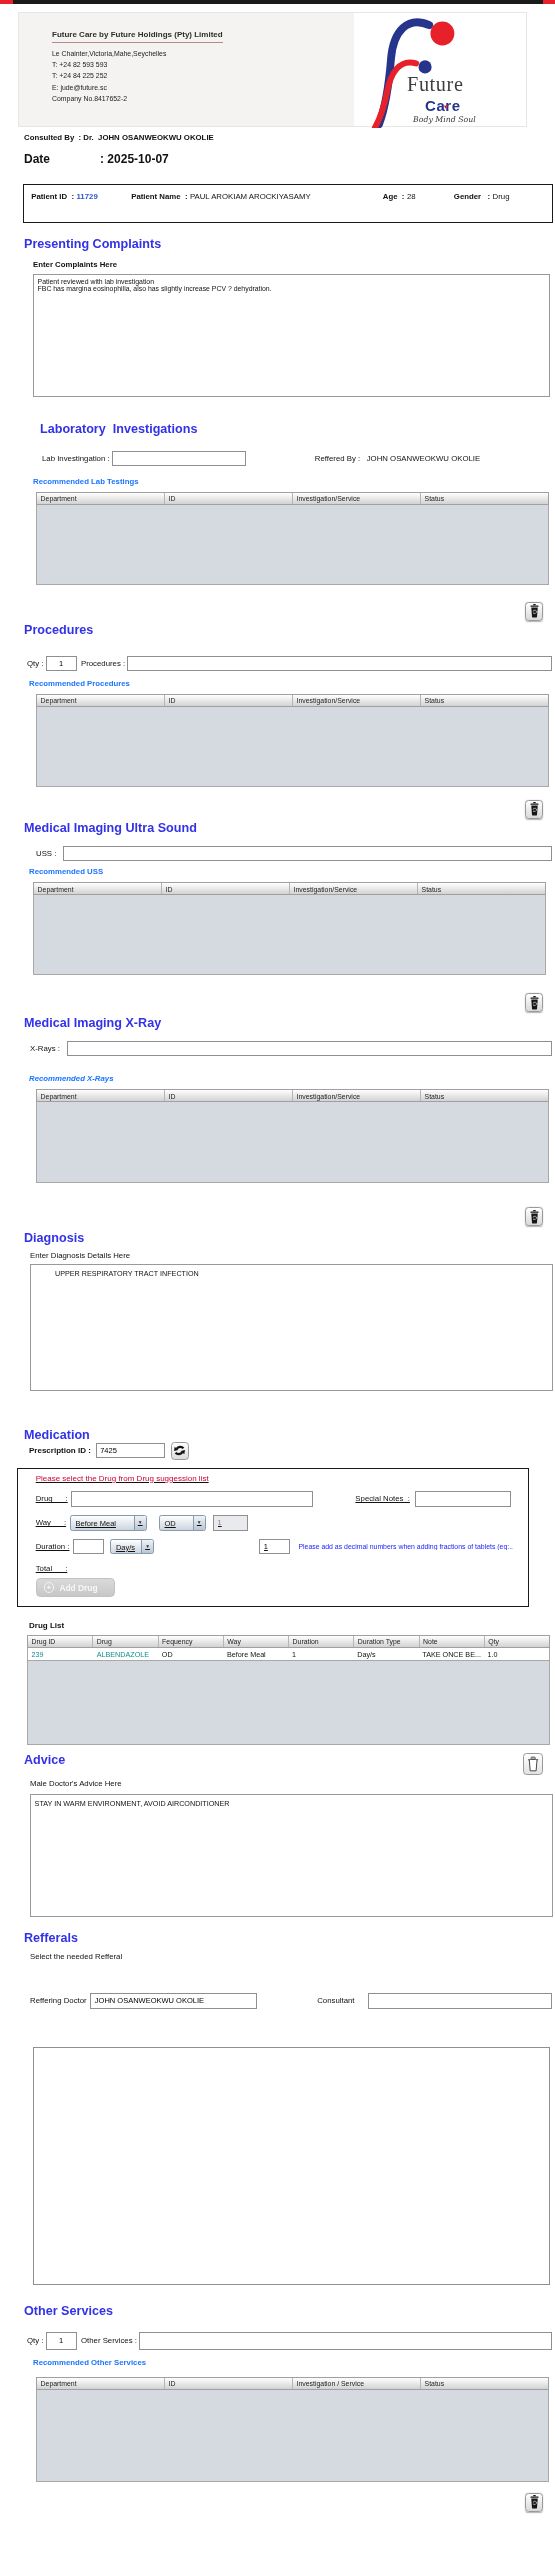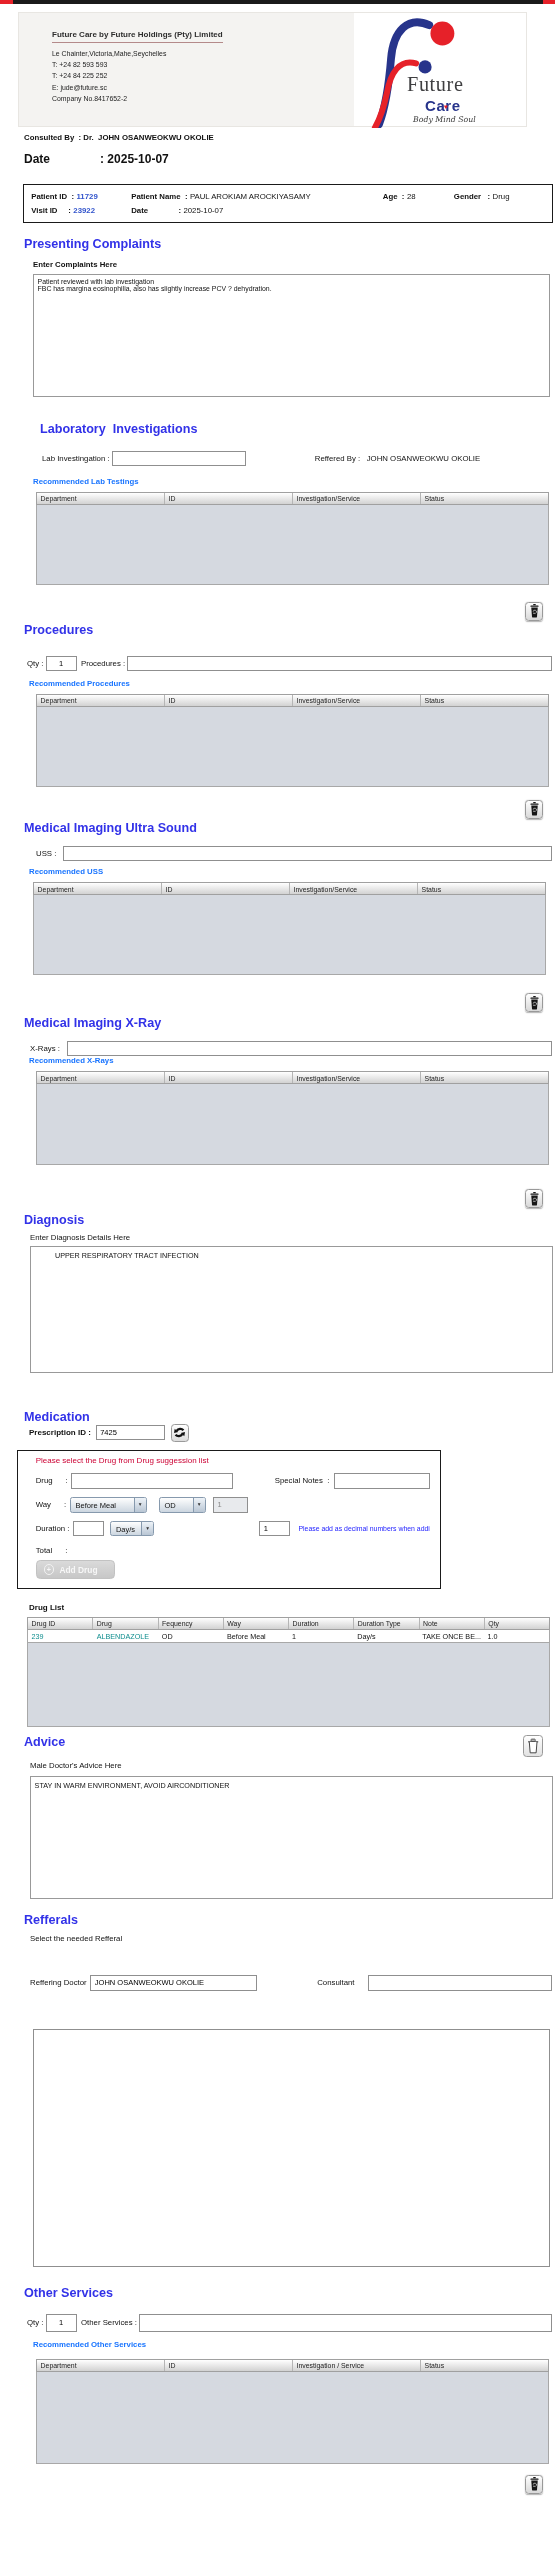--- a/index.html
+++ b/index.html
@@ -65,21 +65,21 @@
   
   .right-align{display:flex; justify-content:flex-end; padding-right:13px;}
   .icon-btn{width:18px; height:19px; border:0.6px solid #999; border-radius:3.6px;
     background:linear-gradient(#ffffff,#d8d8d8); display:flex; align-items:center;
     justify-content:center; box-shadow:0 0.6px 1.2px rgba(0,0,0,.3); cursor:pointer;}
   
   .presc-row{display:flex; align-items:center; margin-left:29px; font-size:8px; font-weight:bold;}
   .presc-row input{width:69px; margin-left:4.8px;}
   .refresh-btn{margin-left:6px; width:18px; height:18px; border:0.6px solid #9a9a9a; border-radius:3.6px;
     background:linear-gradient(#ffffff,#dcdcdc); display:flex; align-items:center; justify-content:center; cursor:pointer;}
-  .med-box{margin:8.4px 3px 0 16.7px; width:424px; height:139px; border:1.2px solid #1a1a1a; padding:4.8px 9.6px;}
+  .med-box{margin:8.4px 3px 0 16.7px; width:512px; height:139px; border:1.2px solid #1a1a1a; padding:4.8px 9.6px;text-decoration:underline;}
   .warn{color:var(--warn-red); font-size:8px; margin-left:8.4px;}
   .med-row{display:flex; align-items:center; margin-top:8.4px; margin-left:8.4px; font-size:7.8px;}
   .ml{white-space:pre;}
   .sel{display:inline-flex; height:15.5px; border:0.6px solid #8699ad; border-radius:2.4px;
     background:linear-gradient(#fefefe,#ccd6e0); overflow:hidden; align-items:stretch; cursor:pointer;}
   .sel-text{padding:3px 4.8px 0 4.8px; font-size:7.5px; flex:1; white-space:nowrap;}
   .sel-btn{width:12px; background:linear-gradient(#eef3f8,#b9c6d4); border-left:0.6px solid #8699ad;
     display:flex; align-items:center; justify-content:center; font-size:4.8px; color:#333;}
   .dose-disabled{width:35px; background:#e8eaed; color:#888; border:0.6px solid #aaa;}
   .hint{color:var(--hint-blue); font-size:6.9px; margin-left:8.4px; white-space:nowrap; overflow:hidden; flex:1;}
@@ -164,30 +164,20 @@
     </span>
     <span class="g-age">
       <span class="lbl">Age  :</span>
       <span class="val">28</span>
     </span>
     <span class="g-gender">
       <span class="lbl">Gender   :</span>
       <span class="val">Drug</span>
     </span>
   </div>
-  <div class="pbox-row">
-    <span class="g-pid">
-      <span class="lbl">Visit ID     :</span>
-      <span class="val blue">23922</span>
-    </span>
-    <span class="g-name">
-      <span class="lbl">Date              :</span>
-      <span class="val">2025-10-07</span>
-    </span>
-  </div>
 </div>
 
 <h2 class="sec-title" style="margin-top:14.3px;">Presenting Complaints</h2>
 <div class="sub-label" style="margin-top:9.6px;">Enter Complaints Here</div>
 <textarea class="ta-complaints" style="">Patient reviewed with lab investigation
 FBC has margina eosinophilia, also has slightly increase PCV ? dehydration.</textarea>
 
 <h2 class="sec-title" style="margin-top:25px;padding-left:16px;">Laboratory  Investigations</h2>
 <div class="field-row" style="margin-top:14.3px;">
   <span class="flabel">Lab Investingation : </span>
@@ -271,21 +261,21 @@
       <polygon points="9.2,17 11.4,17.6 9.8,19.2" fill="#ffffff"></polygon>
     </svg>
   </div>
 </div>
 
 <h2 class="sec-title" style="margin-top:3.6px;">Medical Imaging X-Ray</h2>
 <div class="field-row" style="margin-top:10.8px; margin-left:30px;">
   <span class="flabel">X-Rays : </span>
   <input type="text" class="grow mr6" style="margin-left: 4.8px;" value="">
 </div>
-<div class="link" style="margin-top:0; margin-left:29px;">Recommended X-Rays</div>
+<div class="link" style="margin-top:18px; margin-left:29px;font-style:italic;">Recommended X-Rays</div>
 <div class="tbl">
   <div class="t-head">
     <div class="th">Department</div>
     <div class="th">ID</div>
     <div class="th">Investigation/Service</div>
     <div class="th">Status</div>
   </div>
   <div class="t-body" style="height:81px;"></div>
 </div>
 <div class="right-align" style="margin-top:24px;">

